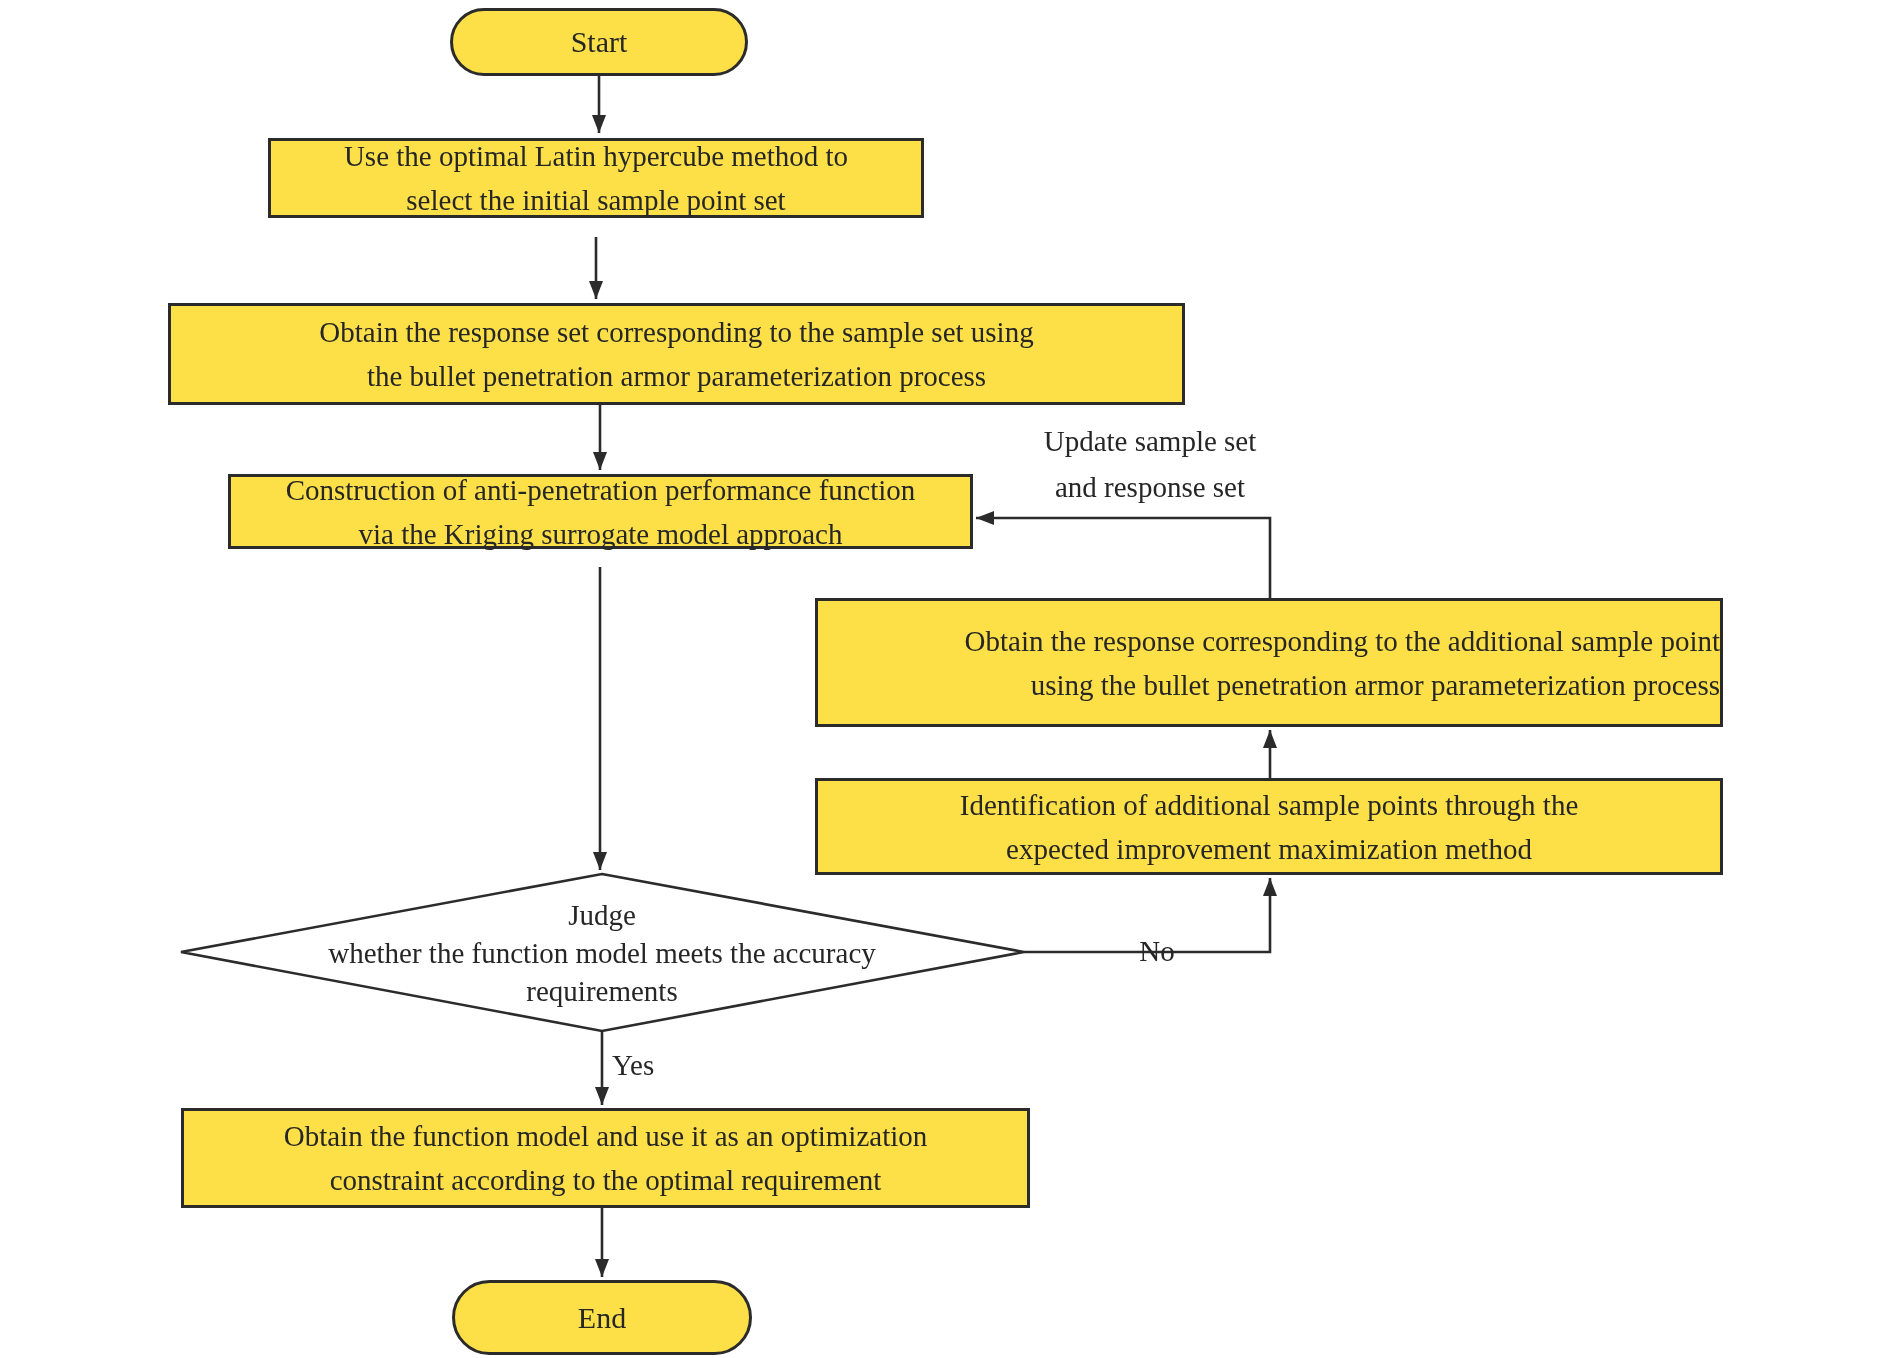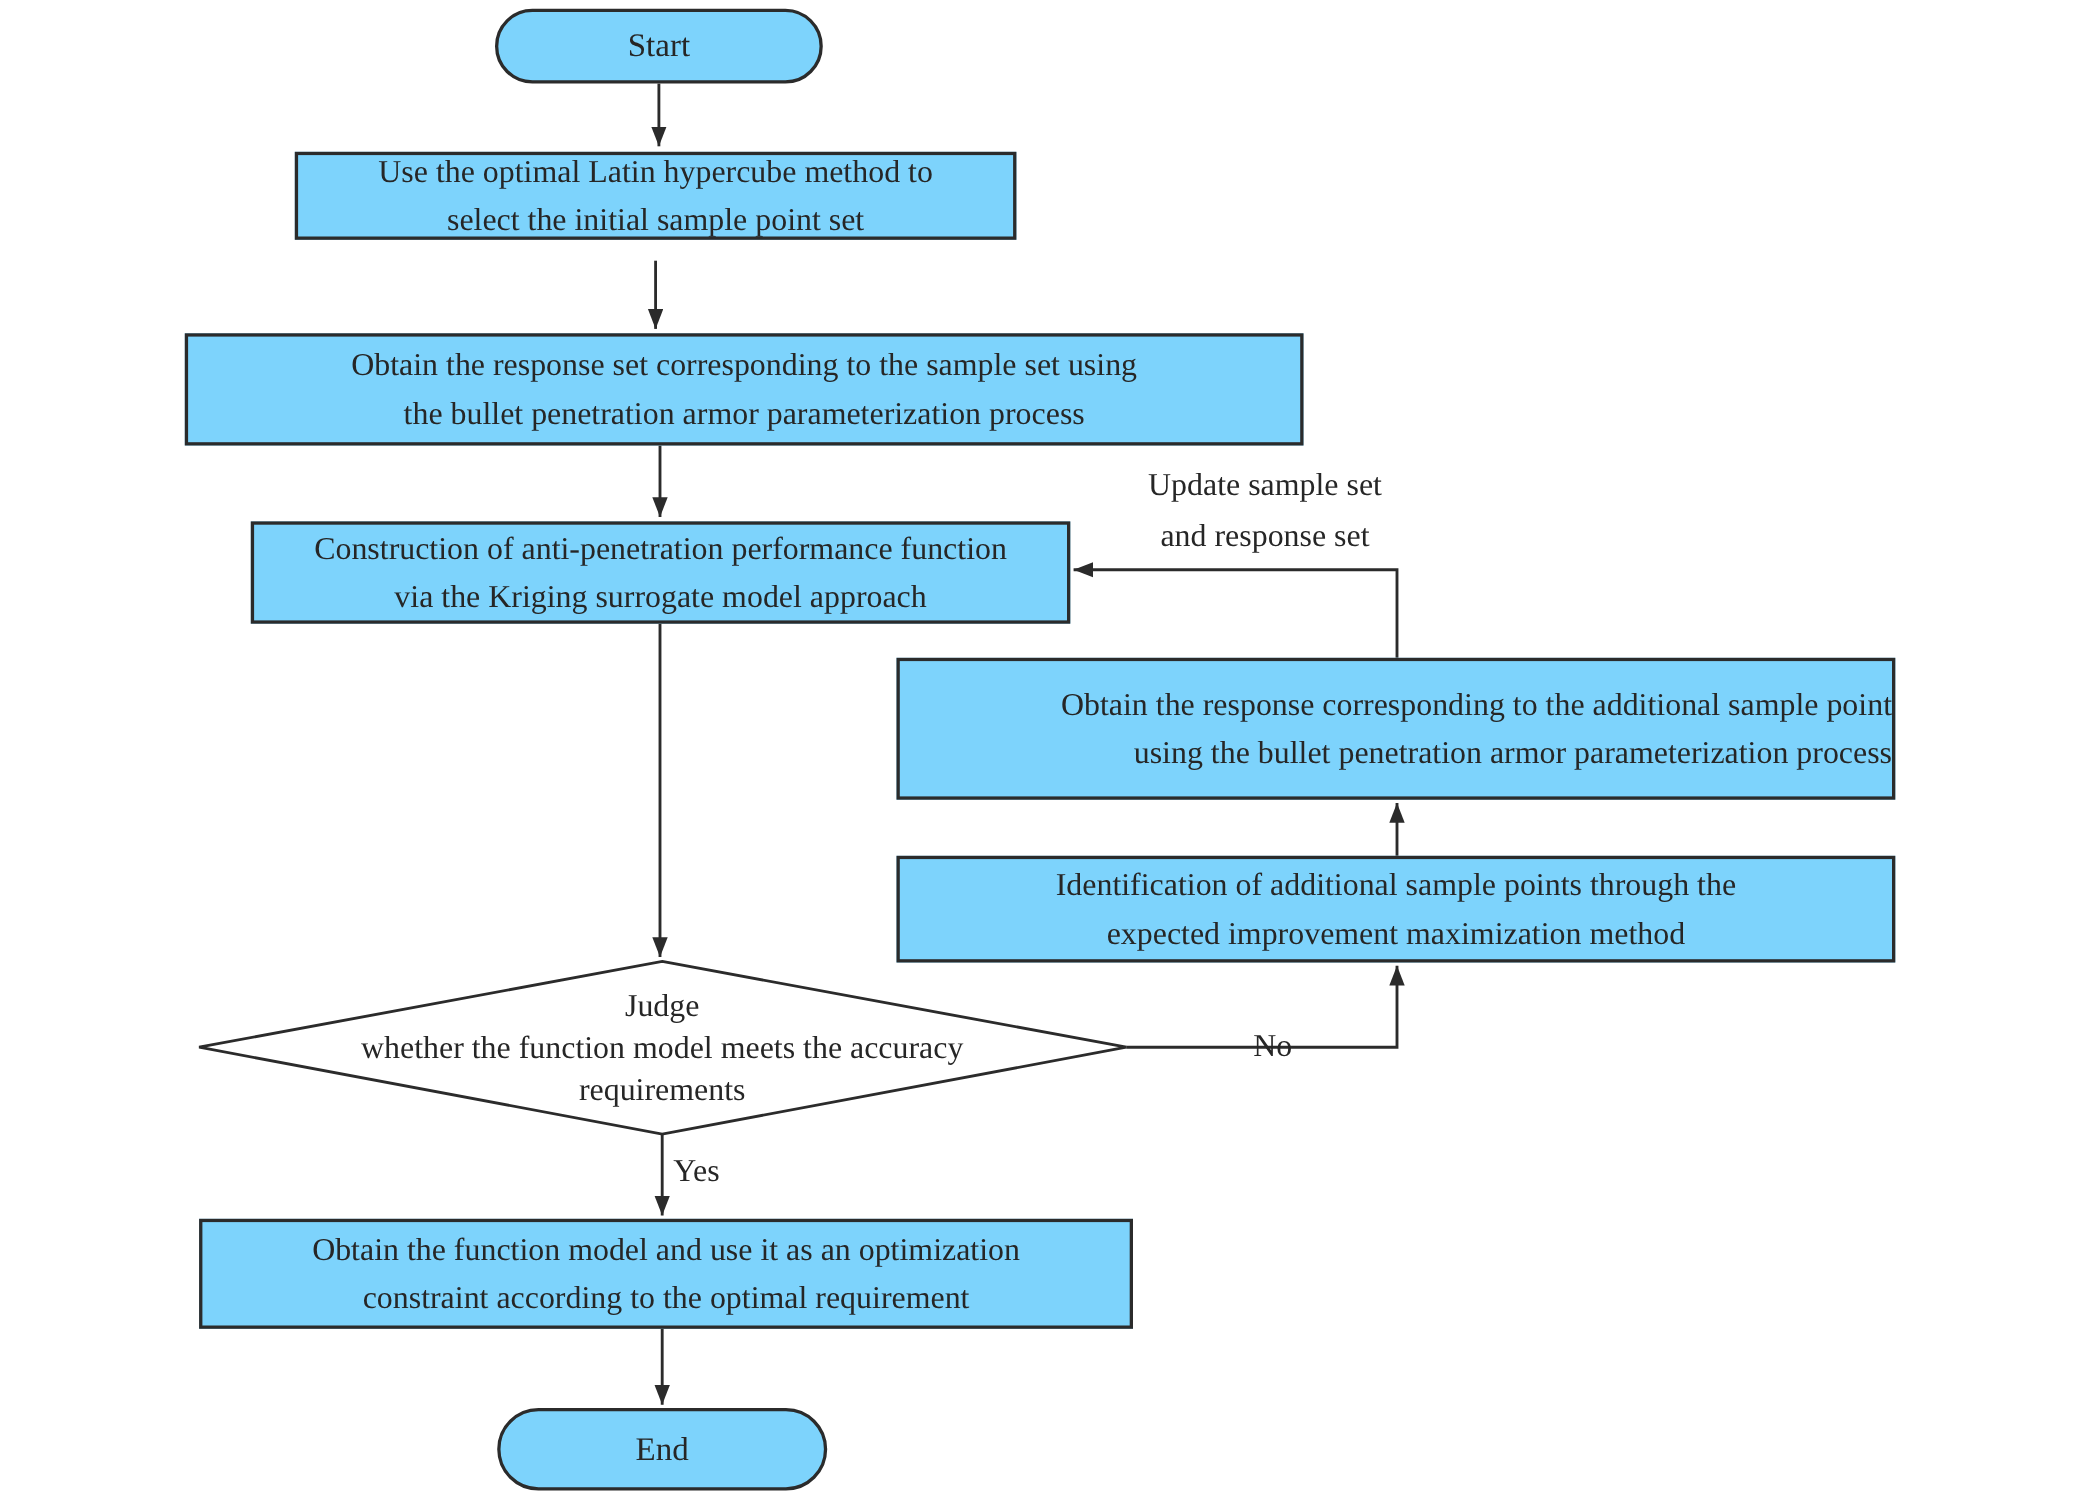--- a/index.html
+++ b/index.html
@@ -14,21 +14,21 @@
   }
   #wires { position: absolute; left: 0; top: 0; width: 1890px; height: 1358px; }
   .node {
     position: absolute;
     box-sizing: border-box;
     display: flex;
     flex-direction: column;
     justify-content: center;
     align-items: center;
     text-align: center;
-    background: #7dd3fc;
+    background: #fde047;
     font-size: 29px;
     line-height: 44px;
   }
   .rect  { border: 3px solid #2b2b2b; }
   .pill  { border: 3px solid #2b2b2b; border-radius: 40px; font-size: 30px; }
   .ghost { background: transparent; }           
   .ghost .line { line-height: 38px; }
   .line  { display: block; white-space: nowrap; }
   .edge-label {
     position: absolute;
@@ -70,21 +70,21 @@
   <div class="node rect" style="left:268px; top:138px; width:656px; height:80px;">
     <span class="line">Use the optimal Latin hypercube method to</span>
     <span class="line">select the initial sample point set</span>
   </div>
 
   <div class="node rect" style="left:168px; top:303px; width:1017px; height:102px;">
     <span class="line">Obtain the response set corresponding to the sample set using</span>
     <span class="line">the bullet penetration armor parameterization process</span>
   </div>
 
-  <div class="node rect" style="left:228px; top:474px; width:745px; height:93px;">
+  <div class="node rect" style="left:228px; top:474px; width:745px; height:75px;">
     <span class="line">Construction of anti-penetration performance function</span>
     <span class="line">via the Kriging surrogate model approach</span>
   </div>
 
   <div class="node rect" style="left:815px; top:598px; width:908px; height:129px;align-items:flex-end;">
     <span class="line">Obtain the response corresponding to the additional sample point</span>
     <span class="line">using the bullet penetration armor parameterization process</span>
   </div>
 
   <div class="node rect" style="left:815px; top:778px; width:908px; height:97px;">

